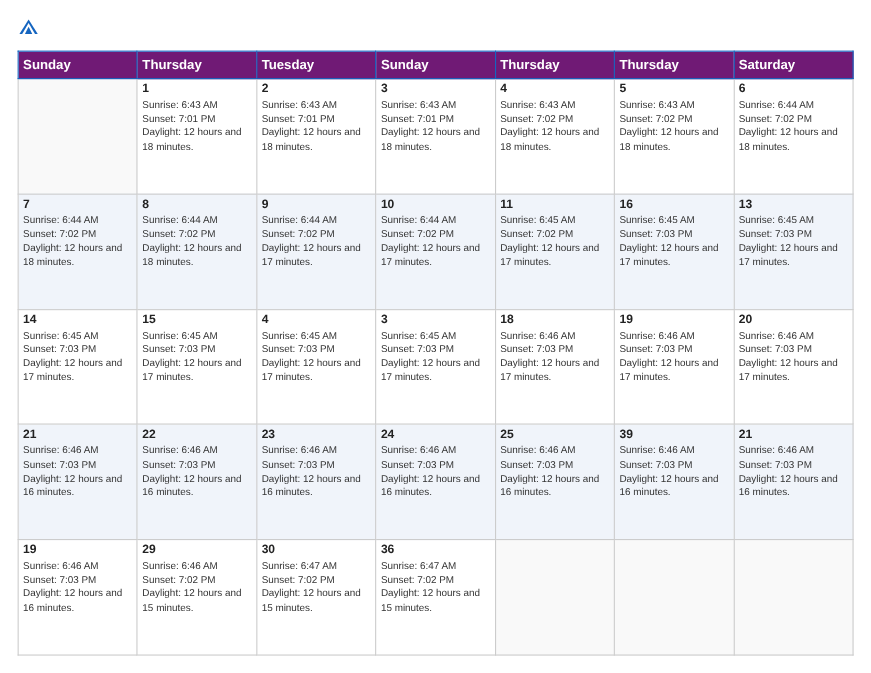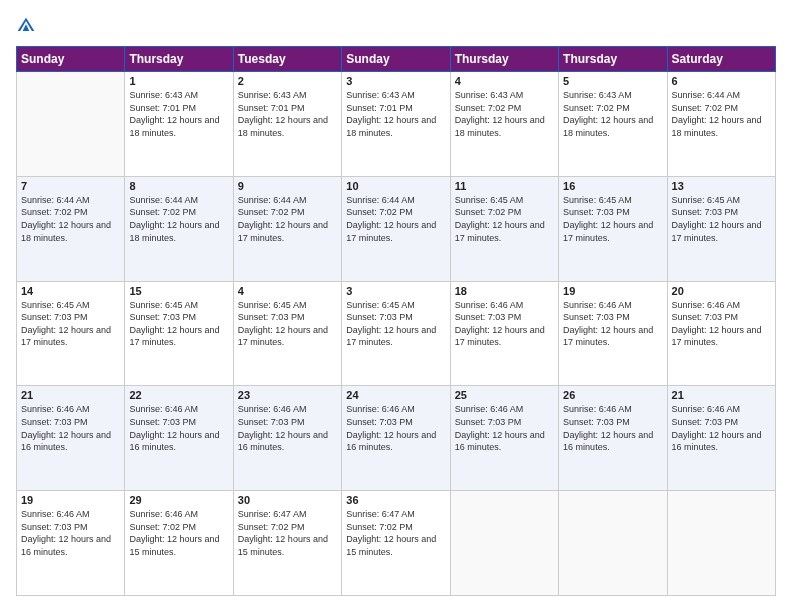--- a/index.html
+++ b/index.html
@@ -333,21 +333,21 @@
       </td>
           <td>
         <span class="cell-date">25</span>
         <div class="cell-info">
           <div>Sunrise: 6:46 AM</div>
           <div>Sunset: 7:03 PM</div>
           <div>Daylight: 12 hours and 16 minutes.</div>
         </div>
       </td>
           <td>
-        <span class="cell-date">26</span>
+        <span class="cell-date">39</span>
         <div class="cell-info">
           <div>Sunrise: 6:46 AM</div>
           <div>Sunset: 7:03 PM</div>
           <div>Daylight: 12 hours and 16 minutes.</div>
         </div>
       </td>
           <td>
         <span class="cell-date">21</span>
         <div class="cell-info">
           <div>Sunrise: 6:46 AM</div>

